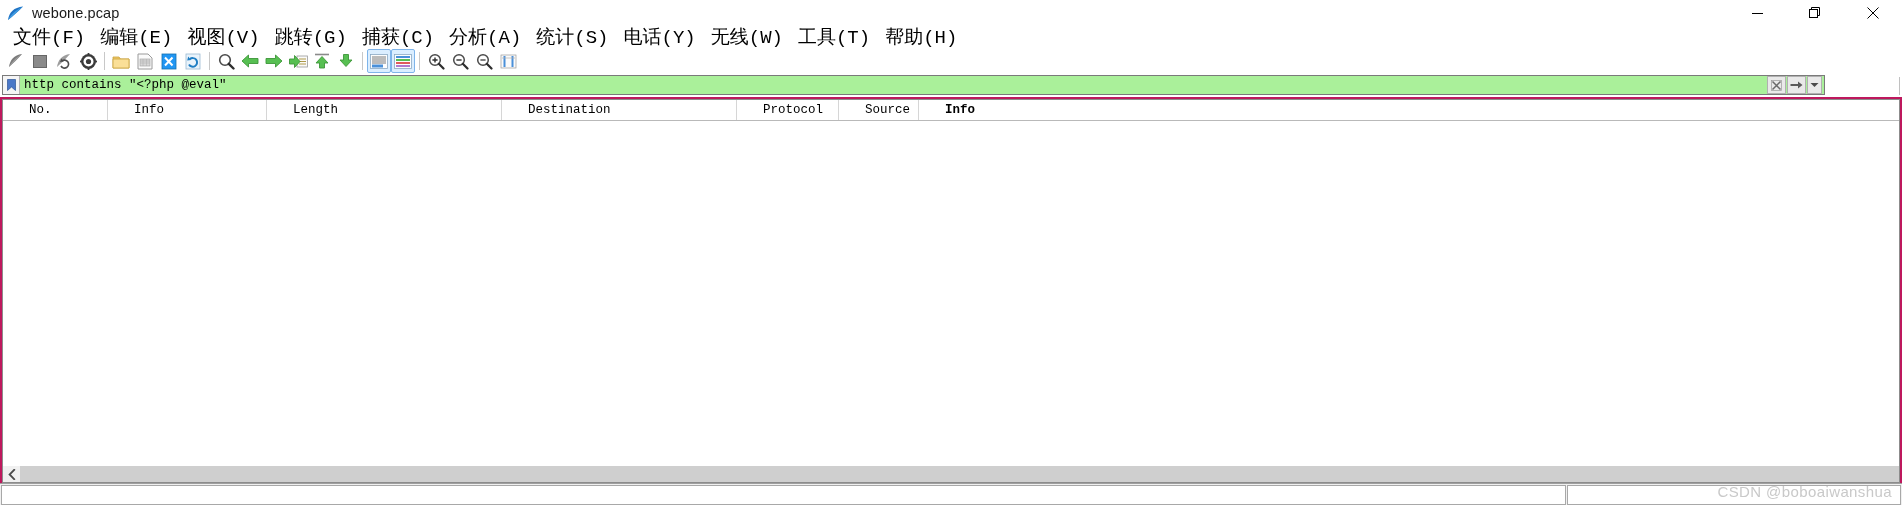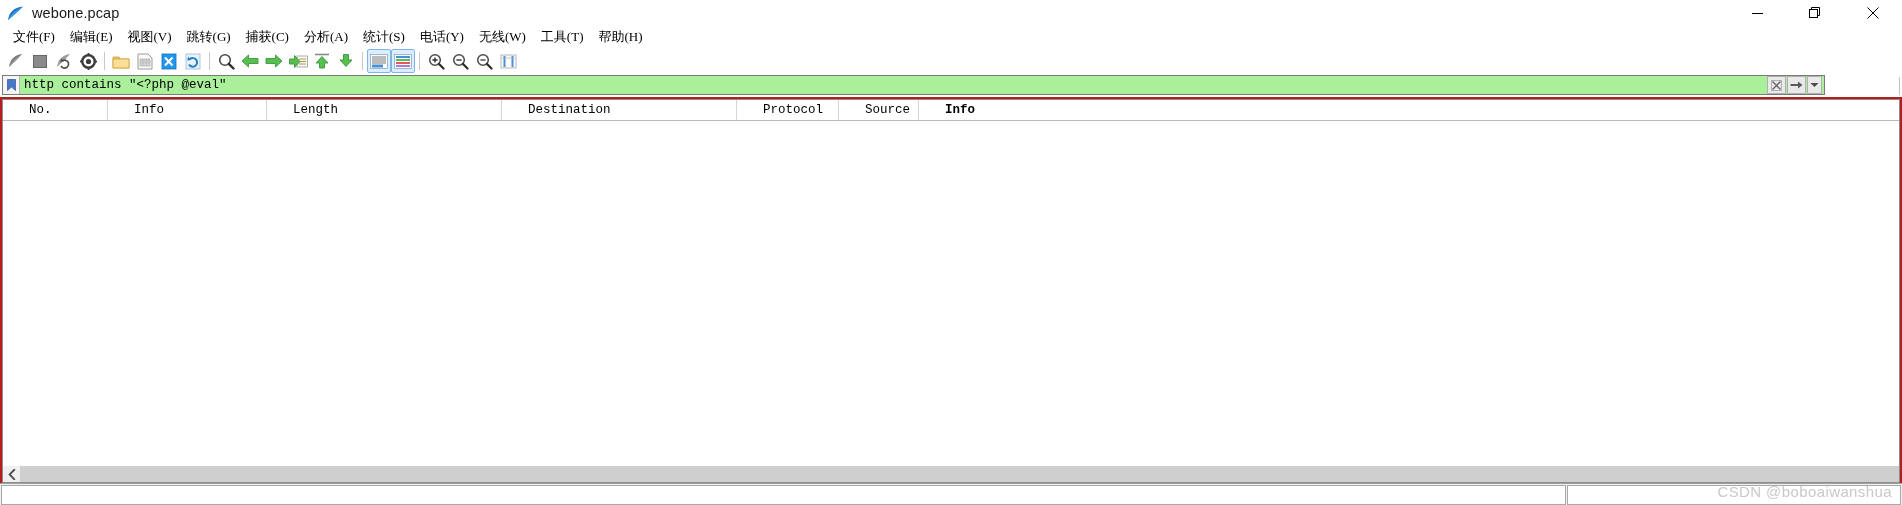--- a/index.html
+++ b/index.html
@@ -6,21 +6,21 @@
   html, body {
     margin: 0; padding: 0;
     width: 1902px; height: 505px;
     background: #ffffff;
     font-family: "Liberation Sans", sans-serif;
     overflow: hidden;
   }
   #app {
     position: relative;
     width: 1902px; height: 505px;
-    background: #b91c1c;
+    background: #be185d;
     display: flex; flex-direction: column;
   }
 
   
   .titlebar {
     height: 26px;
     background: #ffffff;
     display: flex; align-items: center;
     flex: 0 0 26px;
     position: relative;
@@ -45,26 +45,26 @@
 
   
   .menubar {
     height: 22px;
     flex: 0 0 22px;
     background: #ffffff;
     display: flex; align-items: center;
     padding-left: 6px;
   }
   .menu-item {
-    font-size: 13px;
+    font-size: 19px;
     color: #000000;
     padding: 2px 7px 2px 7px;
     margin-right: 1px;
     white-space: nowrap;
-    font-family: Liberation Serif, serif;
+    font-family: Liberation Mono, monospace;
     cursor: default;
   }
 
   
   .toolbar {
     height: 27px;
     flex: 0 0 27px;
     background: #ffffff;
     display: flex; align-items: center;
     padding-left: 4px;

